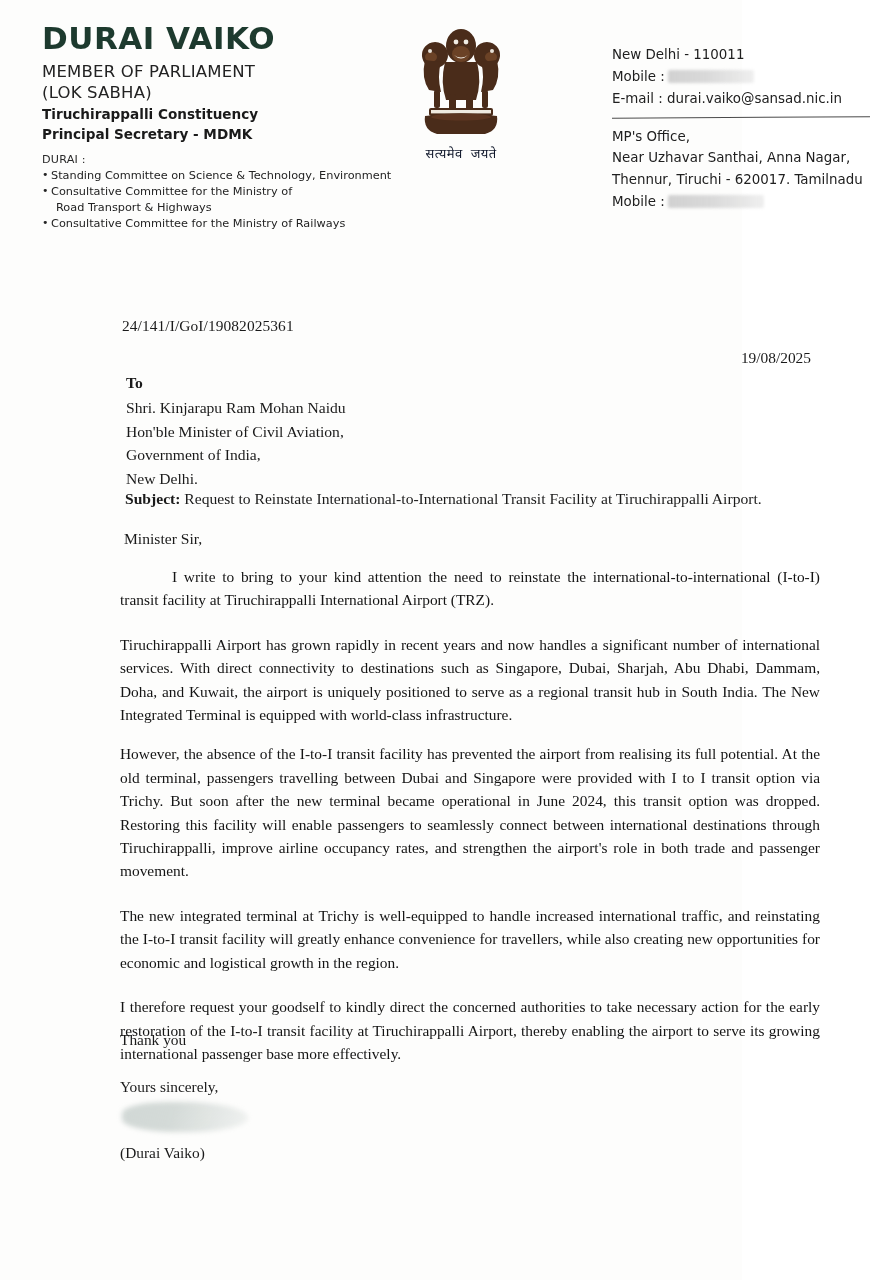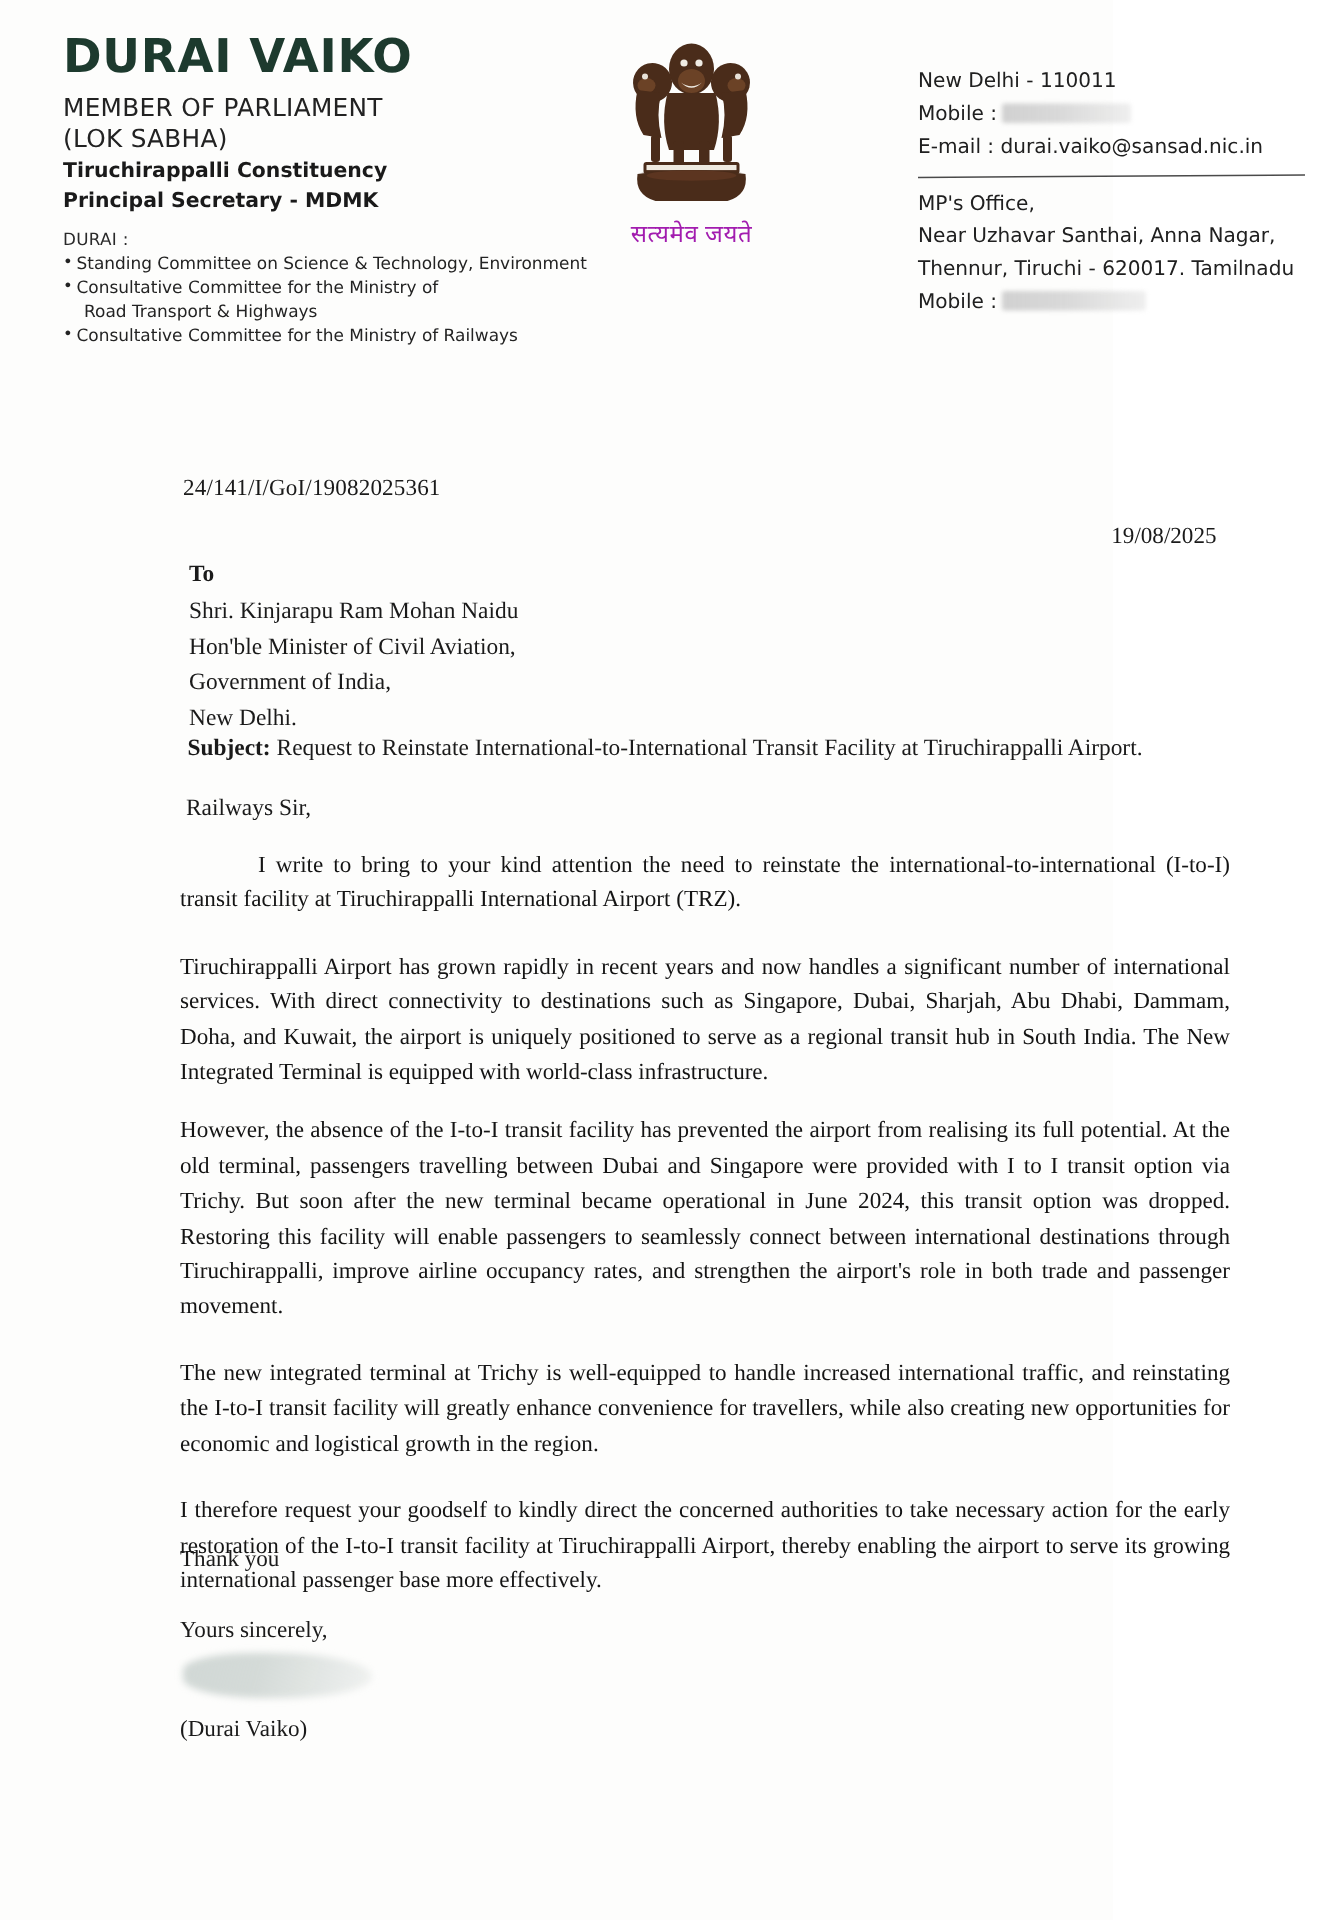--- a/index.html
+++ b/index.html
@@ -108,23 +108,23 @@
   
   .emblem-wrap {
     position: absolute;
     left: 398px;
     top: 24px;
     width: 126px;
     text-align: center;
   }
   .emblem-svg { display: block; margin: 0 auto; }
   .emblem-motto {
-    font-family: Liberation Serif, serif;
-    font-size: 16px;
-    color: #a21caf;
+    font-family: Liberation Mono, monospace;
+    font-size: 13px;
+    color: #0f172a;
     margin-top: 2px;
     letter-spacing: 0.4px;
   }
 
   
   .lh-right {
     position: absolute;
     left: 612px;
     top: 44px;
     width: 262px;
@@ -351,21 +351,21 @@
       <div>Shri. Kinjarapu Ram Mohan Naidu</div>
       <div>Hon'ble Minister of Civil Aviation,</div>
       <div>Government of India,</div>
       <div>New Delhi.</div>
     </div>
 
     <div class="subject">
       <b>Subject:</b><span> Request to Reinstate International-to-International Transit Facility at Tiruchirappalli Airport.</span>
     </div>
 
-    <div class="salutation">Railways Sir,</div>
+    <div class="salutation">Minister Sir,</div>
 
     <div class="body-block">
       <p class="para indent p-gap-lg">I write to bring to your kind attention the need to reinstate the international-to-international (I-to-I) transit facility at Tiruchirappalli International Airport (TRZ).</p>
       <p class="para">Tiruchirappalli Airport has grown rapidly in recent years and now handles a significant number of international services. With direct connectivity to destinations such as Singapore, Dubai, Sharjah, Abu Dhabi, Dammam, Doha, and Kuwait, the airport is uniquely positioned to serve as a regional transit hub in South India. The New Integrated Terminal is equipped with world-class infrastructure.</p>
       <p class="para p-gap-lg">However, the absence of the I-to-I transit facility has prevented the airport from realising its full potential. At the old terminal, passengers travelling between Dubai and Singapore were provided with I to I transit option via Trichy. But soon after the new terminal became operational in June 2024, this transit option was dropped. Restoring this facility will enable passengers to seamlessly connect between international destinations through Tiruchirappalli, improve airline occupancy rates, and strengthen the airport's role in both trade and passenger movement.</p>
       <p class="para p-gap-lg">The new integrated terminal at Trichy is well-equipped to handle increased international traffic, and reinstating the I-to-I transit facility will greatly enhance convenience for travellers, while also creating new opportunities for economic and logistical growth in the region.</p>
       <p class="para">I therefore request your goodself to kindly direct the concerned authorities to take necessary action for the early restoration of the I-to-I transit facility at Tiruchirappalli Airport, thereby enabling the airport to serve its growing international passenger base more effectively.</p>
     </div>
 
     <div class="closing-block">

